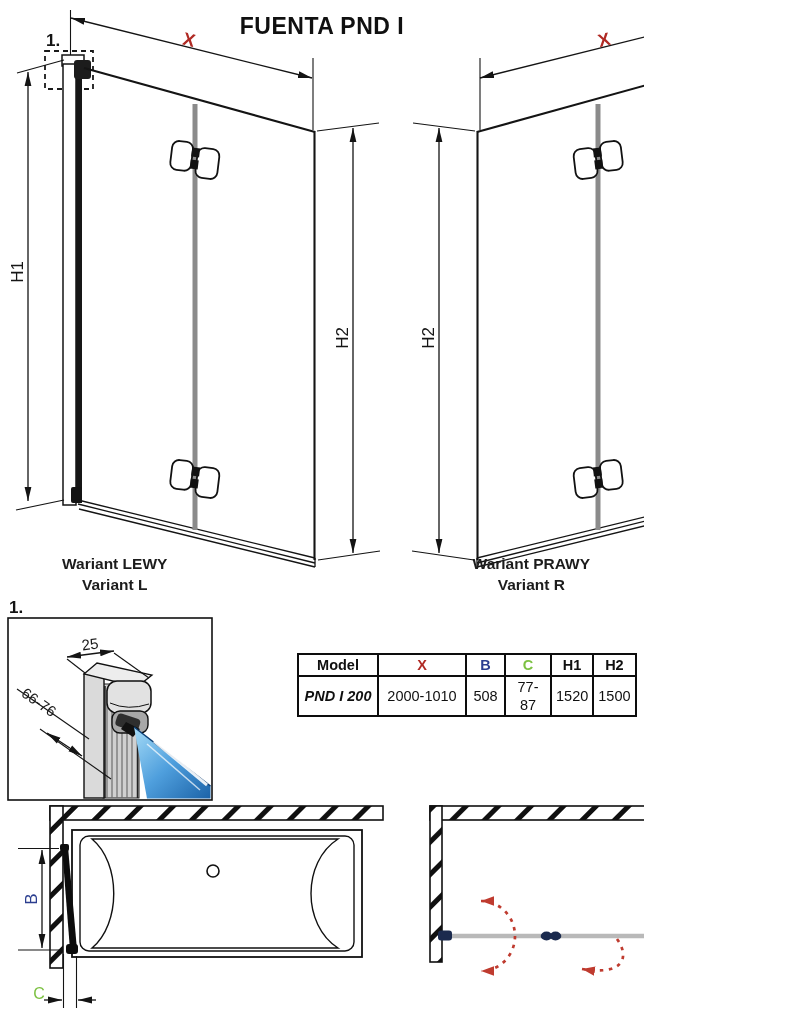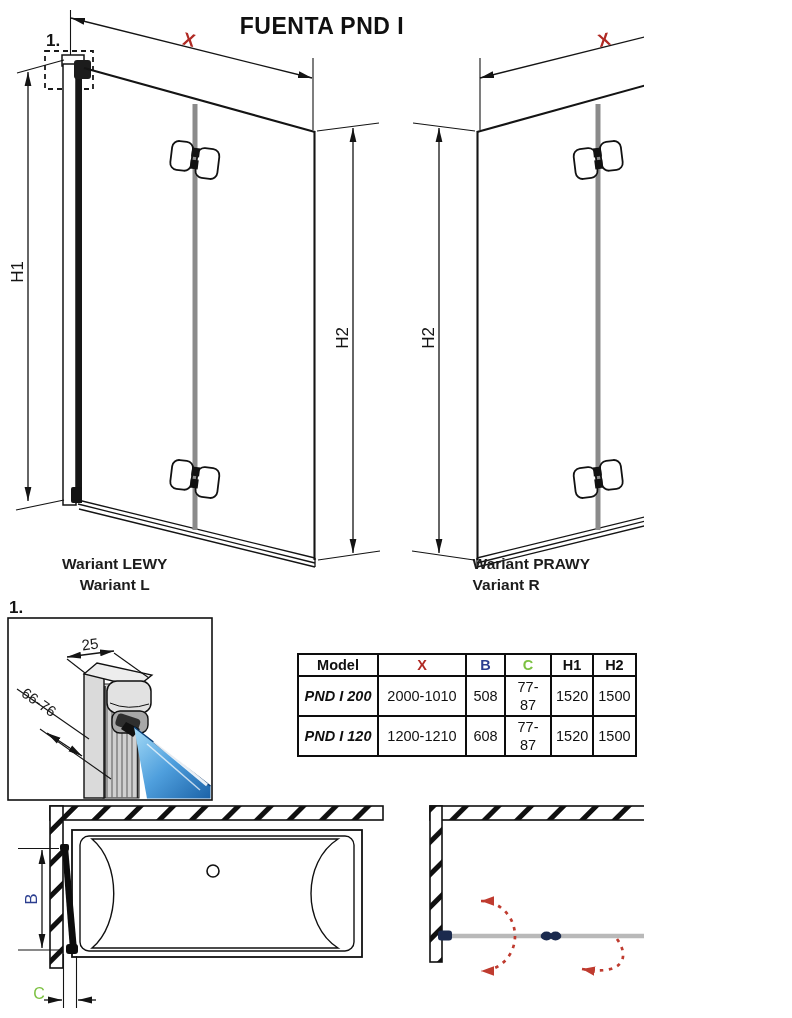--- a/index.html
+++ b/index.html
@@ -3,21 +3,21 @@
 <meta charset="utf-8">
 <style>
   html,body{margin:0;padding:0;background:#fff;}
   .stage{position:relative;width:644px;height:1018px;background:#fff;overflow:hidden;
          font-family:"Liberation Sans",sans-serif;}
   .art{position:absolute;left:0;top:0;width:792px;height:1018px;}
   .page-title{position:absolute;left:0;right:0;top:13px;text-align:center;
               font-size:23px;font-weight:800;letter-spacing:.5px;color:#101010;}
   .caption{position:absolute;top:553px;font-size:15.5px;font-weight:600;color:#1c1c1c;line-height:21px;}
   .caption.left{left:62px;text-align:center;}
-  .caption.right{right:54px;text-align:left;}
+  .caption.right{right:54px;text-align:center;}
   table.spec{position:absolute;left:297px;top:653px;border-collapse:collapse;
              font-size:14.5px;color:#101010;background:#fff;}
   table.spec td,table.spec th{border:2px solid #0d0d0d;text-align:center;padding:1px 4px;height:18px;line-height:18px;}
   table.spec th{font-weight:700;}
   td.model{font-weight:700;font-style:italic;}
   .th-x{color:var(--dim_red,#b02a24);}
   .th-b{color:var(--dim_blue,#2b3e8f);}
   .th-c{color:var(--dim_green,#7cc142);}
   
   .dim{stroke:#141414;stroke-width:1.3;fill:none;}
@@ -230,21 +230,21 @@
       <ellipse cx="546.5" cy="936" rx="5.8" ry="4.4" fill="var(--hinge_navy,#1b2a4e)"></ellipse>
       <ellipse cx="555.5" cy="936" rx="5.8" ry="4.4" fill="var(--hinge_navy,#1b2a4e)"></ellipse>
 
       <path class="arcred" d="M481,901 A34,35 0 0 1 481,971" marker-start="url(#arrR)" marker-end="url(#arrR)"></path>
       <path class="arcred" d="M617,939 C630,957 624,976 582,969" marker-end="url(#arrR)"></path>
     </g>
   </svg>
 
   <div class="caption left">
     <div>Wariant LEWY</div>
-    <div>Wariant L</div>
+    <div>Variant L</div>
   </div>
   <div class="caption right">
     <div>Wariant PRAWY</div>
     <div>Variant R</div>
   </div>
 
   <table class="spec">
     <colgroup>
       <col style="width:80px">
         <col style="width:88px">
@@ -263,24 +263,16 @@
       <th>H2</th>
     </tr>
     <tr>
       <td class="model">PND I 200</td>
       <td>2000-1010</td>
       <td>508</td>
       <td>77-87</td>
       <td>1520</td>
       <td>1500</td>
     </tr>
-    <tr>
-      <td class="model">PND I 120</td>
-      <td>1200-1210</td>
-      <td>608</td>
-      <td>77-87</td>
-      <td>1520</td>
-      <td>1500</td>
-    </tr>
   </tbody>
     </table>
 
 </div>
 
 </body></html>

